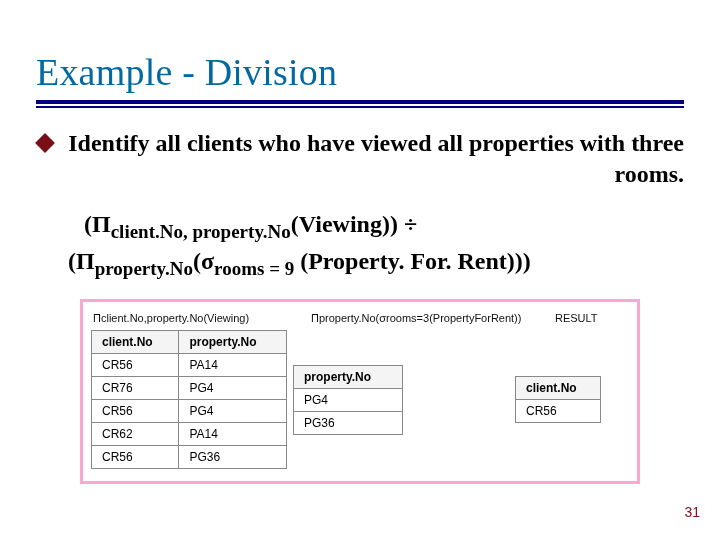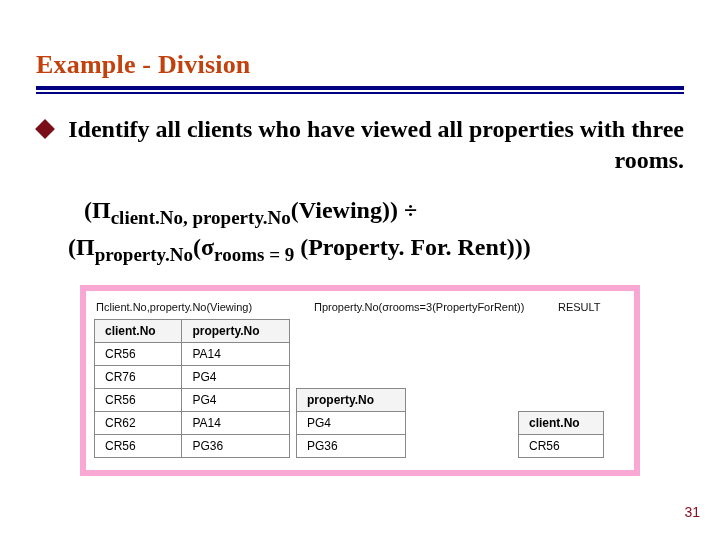--- a/index.html
+++ b/index.html
@@ -13,23 +13,23 @@
     color: #000;
     position: relative;
   }
   .slide {
     width: 720px;
     height: 540px;
     padding: 50px 36px 28px 36px;
     position: relative;
   }
   .title {
-    font-size: 26px;
-    font-weight: bold;
-    color: #c2410c;
+    font-size: 38px;
+    font-weight: normal;
+    color: #0369a1;
     margin: 0 0 6px 0;
     letter-spacing: 0.2px;
   }
   .rule-thick {
     height: 4px;
     background: #000080;
     margin-bottom: 2px;
   }
   .rule-thin {
     height: 2px;
@@ -63,40 +63,40 @@
   .formula .sub {
     font-size: 19px;
     vertical-align: sub;
     font-weight: bold;
     margin-top: 16px;
   }
   .sym { font-family: 'Times New Roman', serif; }
   .tables-wrap {
     margin: 18px auto 0 auto;
     width: 560px;
-    border: 6px solid #f9a8d4;
+    border: 3px solid #f9a8d4;
     background: #fff;
     padding: 10px 8px 12px 8px;
   }
   .tbl-header-row {
     display: flex;
     gap: 22px;
     font-family: Arial, sans-serif;
     font-size: 11px;
     color: #111;
     margin-bottom: 6px;
     padding: 0 2px;
   }
   .hdr-a { width: 196px; }
   .hdr-b { width: 210px; }
   .hdr-c { width: 70px; padding-left: 12px; }
   .tables {
     display: flex;
     gap: 6px;
-    align-items: flex-end;
+    align-items: center;
     font-family: Arial, sans-serif;
   }
   table {
     border-collapse: collapse;
     font-size: 12px;
   }
   th, td {
     border: 1px solid #888;
     padding: 4px 10px;
     text-align: left;

